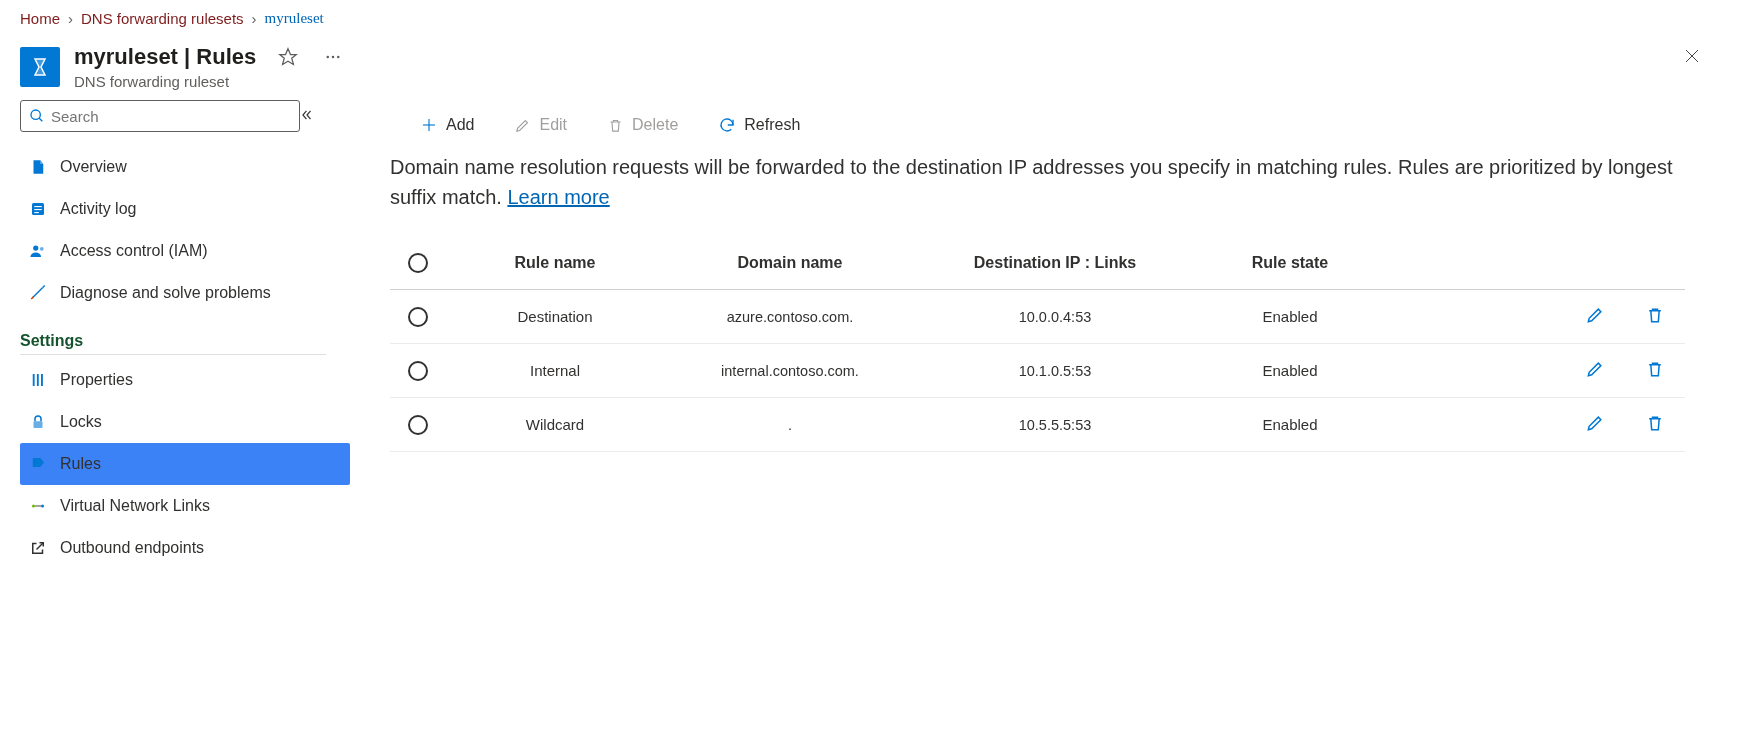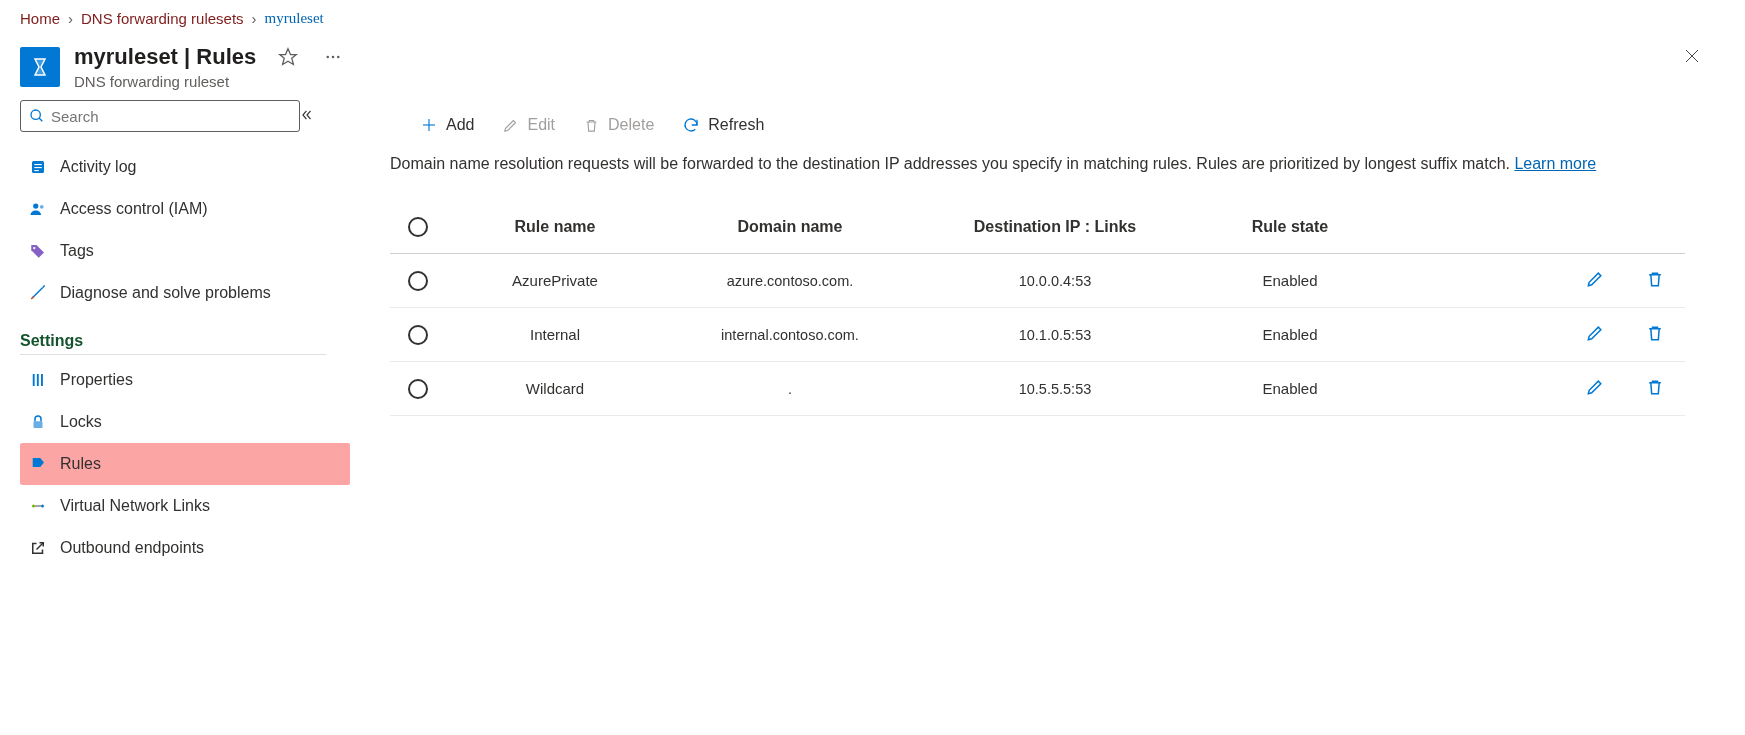--- a/index.html
+++ b/index.html
@@ -115,21 +115,21 @@
     display: flex;
     align-items: center;
     gap: 12px;
     height: 42px;
     padding: 0 8px;
     font-size: 16px;
     color: #323130;
     cursor: pointer;
     border-radius: 2px;
   }
-  .nav-item.selected { background: #fca5a5; }
+  .nav-item.selected { background: #3b82f6; }
   .nav-icon {
     width: 20px;
     height: 20px;
     display: flex;
     align-items: center;
     justify-content: center;
   }
   .nav-section {
     font-size: 16px;
     font-weight: 600;
@@ -140,36 +140,36 @@
     margin-right: 24px;
   }
   
   .main {
     flex: 1;
     padding: 10px 60px 0 40px;
   }
   .toolbar {
     display: flex;
     align-items: center;
-    gap: 28px;
+    gap: 40px;
     padding: 6px 0 18px 30px;
   }
   .tbtn {
     display: inline-flex;
     align-items: center;
     gap: 8px;
     background: none;
     border: none;
     font-size: 16px;
     color: #323130;
     cursor: pointer;
   }
   .tbtn.disabled { color: #a19f9d; cursor: default; }
   .desc {
-    font-size: 16px;
+    font-size: 20px;
     color: #323130;
     line-height: 1.5;
     margin-bottom: 24px;
   }
   .desc a { color: #0065b3; text-decoration: underline; }
   
   .tbl { width: 100%; }
   .thead, .trow {
     display: grid;
     grid-template-columns: 70px 190px 280px 250px 220px 1fr 60px 60px;
@@ -259,46 +259,46 @@
         <svg width="14" height="14" viewBox="0 0 24 24" fill="none" stroke="#323130" stroke-width="2">
             <polyline points="11 5 5 12 11 19"></polyline>
             <polyline points="18 5 12 12 18 19"></polyline>
           </svg>
       </button>
     </div>
 
     <div class="nav-item">
       <span class="nav-icon">
           <svg width="18" height="18" viewBox="0 0 24 24" fill="#0078d4">
+            <path d="M6 3h9l4 5v13H6z" fill="#0078d4"></path>
+            <path d="M15 3v5h4" fill="#69afe5"></path>
+          </svg>
+        </span>
+      <span>Overview</span>
+    </div>
+    <div class="nav-item">
+      <span class="nav-icon">
+          <svg width="18" height="18" viewBox="0 0 24 24" fill="#0078d4">
             <rect x="4" y="4" width="16" height="16" rx="2" fill="#0078d4"></rect>
             <rect x="7" y="8" width="10" height="1.5" fill="#fff"></rect>
             <rect x="7" y="12" width="10" height="1.5" fill="#fff"></rect>
             <rect x="7" y="16" width="6" height="1.5" fill="#fff"></rect>
           </svg>
         </span>
       <span>Activity log</span>
     </div>
     <div class="nav-item">
       <span class="nav-icon">
           <svg width="18" height="18" viewBox="0 0 24 24" fill="#0078d4">
             <circle cx="9" cy="8" r="3.5"></circle>
             <circle cx="17" cy="9" r="2.5" fill="#69afe5"></circle>
             <path d="M2 20c0-3.5 3-6 7-6s7 2.5 7 6" fill="#0078d4"></path>
           </svg>
         </span>
       <span>Access control (IAM)</span>
-    </div>
-    <div class="nav-item">
-      <span class="nav-icon">
-          <svg width="18" height="18" viewBox="0 0 24 24" fill="#8661c5">
-            <path d="M3 11V4h7l10 10-7 7z"></path>
-            <circle cx="7" cy="8" r="1.5" fill="#fff"></circle>
-          </svg>
-        </span>
-      <span>Tags</span>
     </div>
     <div class="nav-item">
       <span class="nav-icon">
           <svg width="18" height="18" viewBox="0 0 24 24" fill="none" stroke="#0078d4" stroke-width="2">
             <path d="M5 18L18 5"></path>
             <path d="M3 20l3-3" stroke="#d83b01"></path>
             <path d="M18 5l3-3" stroke="#0078d4"></path>
           </svg>
         </span>
       <span>Diagnose and solve problems</span>
@@ -400,21 +400,21 @@
         <div>Rule state</div>
         <div></div>
           <div></div>
           <div></div>
       </div>
 
       <div class="trow">
         <div>
             <div class="radio"></div>
           </div>
-        <div>AzurePrivate</div>
+        <div>Destination</div>
         <div class="dom">azure.contoso.com.</div>
         <div class="ip">10.0.0.4:53</div>
         <div>Enabled</div>
         <div></div>
         <div><button class="row-action">
               <svg width="20" height="20" viewBox="0 0 24 24" fill="none" stroke="#0078d4" stroke-width="1.8">
                 <path d="M4 20l4-1 11-11-3-3L5 16z"></path>
               </svg>
             </button></div>
         <div><button class="row-action">

